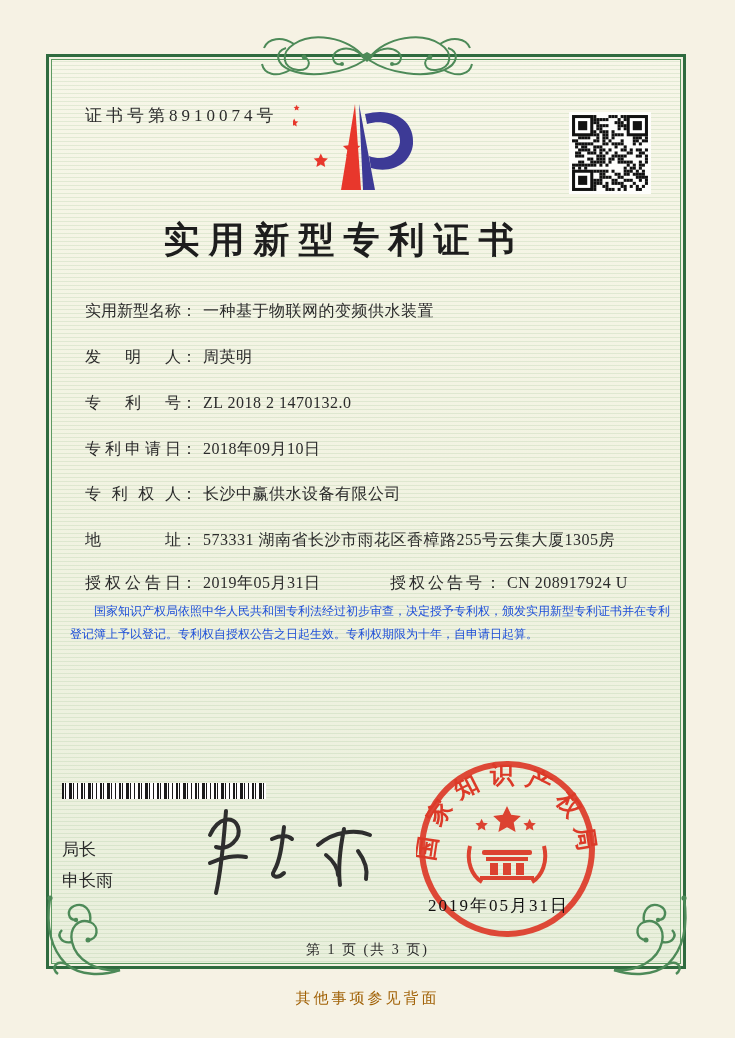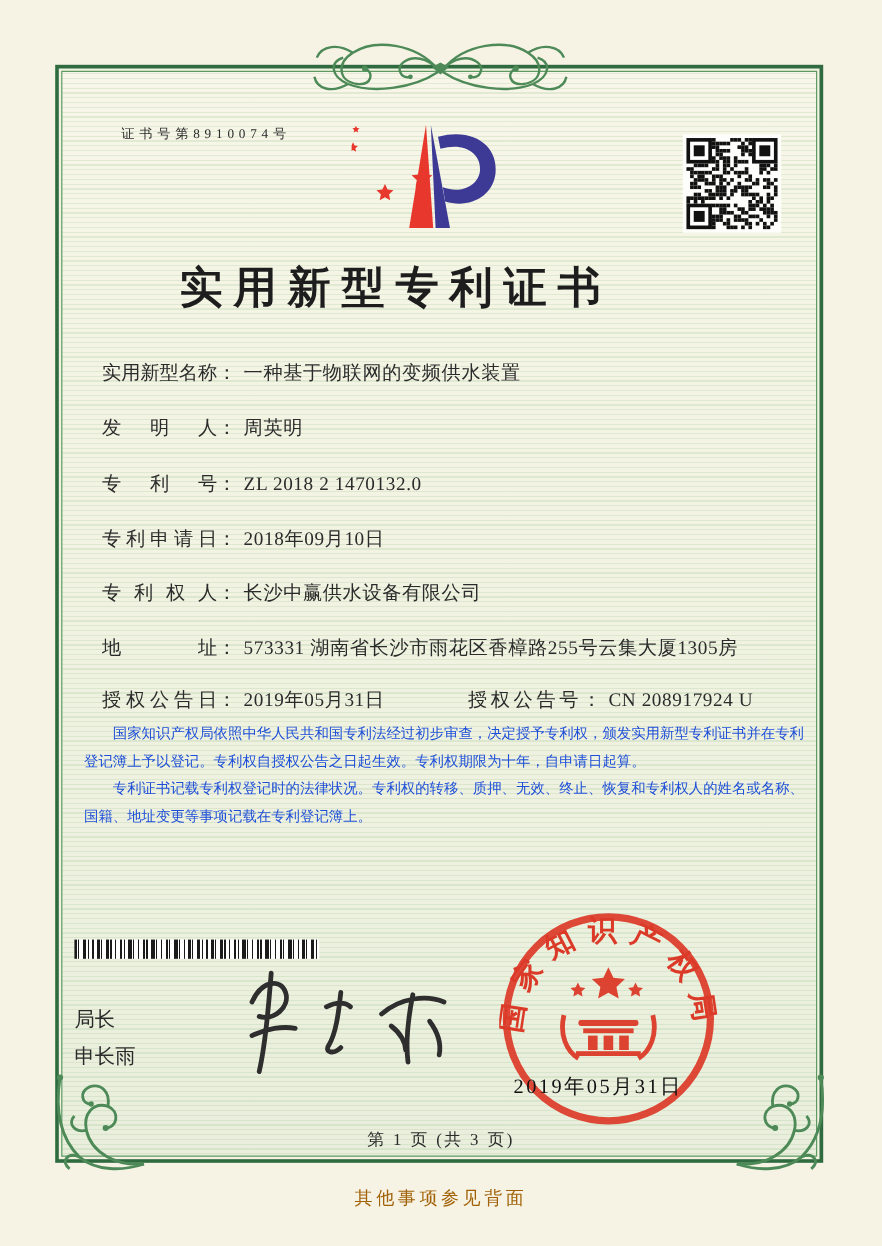--- a/index.html
+++ b/index.html
@@ -18,26 +18,26 @@
     background:
       repeating-linear-gradient(180deg,
         rgba(150,190,140,0.22) 0px, rgba(150,190,140,0.22) 1px,
         rgba(240,244,226,0.0) 1px, rgba(240,244,226,0.0) 4px),
       linear-gradient(180deg,#f7f6e8 0%,#f2f3e2 45%,#e9efdc 100%);
     box-sizing:border-box;
   }
   .ornament{position:absolute;pointer-events:none;}
   .ornament svg{display:block;}
   
-  .cert-no{position:absolute;left:85px;top:104px;font-size:11px;letter-spacing:4px;margin-left:16px;}
+  .cert-no{position:absolute;left:85px;top:104px;font-size:17px;letter-spacing:4px;}
   .logo{position:absolute;left:293px;top:98px;width:125px;height:102px;}
   .qr{position:absolute;left:569px;top:112px;width:82px;height:82px;background:#fdfdfb;}
   .title{
     position:absolute;left:0;top:216px;width:659px;text-align:center;
-    font-size:36px;font-weight:bold;letter-spacing:9px;color:#1d1d1d;
+    font-size:36px;font-weight:bold;letter-spacing:9px;color:#1d1d1d;padding-left:14px;
   }
   
   .fields{position:absolute;left:85px;top:301px;width:570px;font-size:16px;}
   .frow{position:absolute;left:0;white-space:nowrap;}
   .flabel{display:inline-block;width:96px;text-align:justify;text-align-last:justify;vertical-align:bottom;}
   .fcolon{display:inline-block;margin-right:6px;}
   .fvalue{letter-spacing:0.5px;}
   .grant-right{position:absolute;left:305px;top:0;white-space:nowrap;}
   .glabel{display:inline-block;letter-spacing:3px;}
   
@@ -418,21 +418,20 @@
     <div class="frow" style="top:272px;width:570px;">
       <span class="flabel">授权公告日</span><span class="fcolon">：</span><span class="fvalue">2019年05月31日</span>
       <span class="grant-right">
         <span class="glabel">授权公告号</span><span class="fcolon">：</span><span class="fvalue">CN 208917924 U</span>
       </span>
     </div>
   </div>
 
   <div class="bodytext">
     <p>国家知识产权局依照中华人民共和国专利法经过初步审查，决定授予专利权，颁发实用新型专利证书并在专利登记簿上予以登记。专利权自授权公告之日起生效。专利权期限为十年，自申请日起算。</p>
-    <p>专利证书记载专利权登记时的法律状况。专利权的转移、质押、无效、终止、恢复和专利权人的姓名或名称、国籍、地址变更等事项记载在专利登记簿上。</p>
   </div>
 
   <div class="barcode"></div>
 
   <div class="signer">
     <div>局长</div>
     <div>申长雨</div>
   </div>
 
   <div class="signature">

